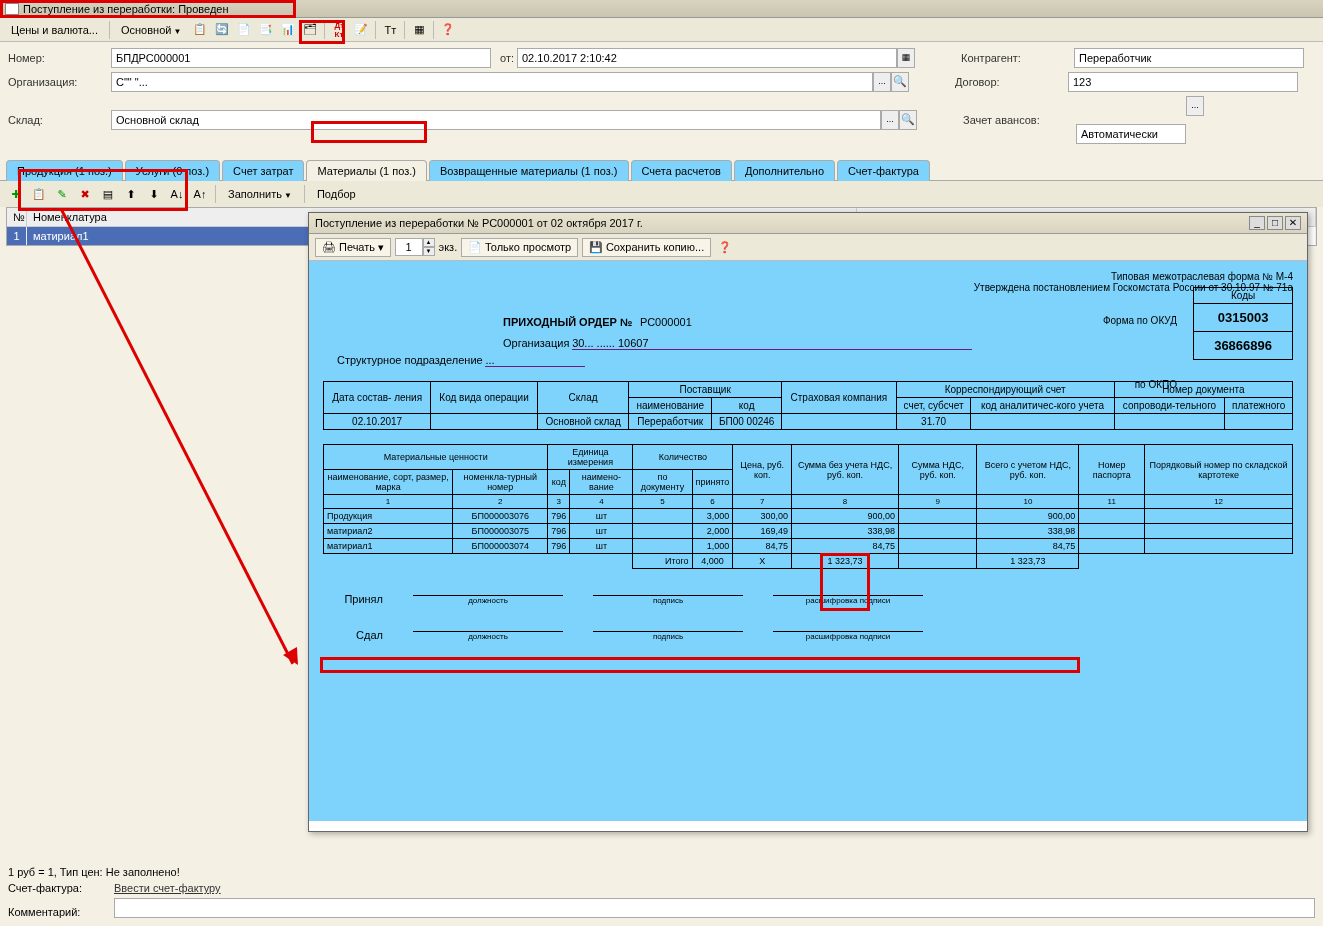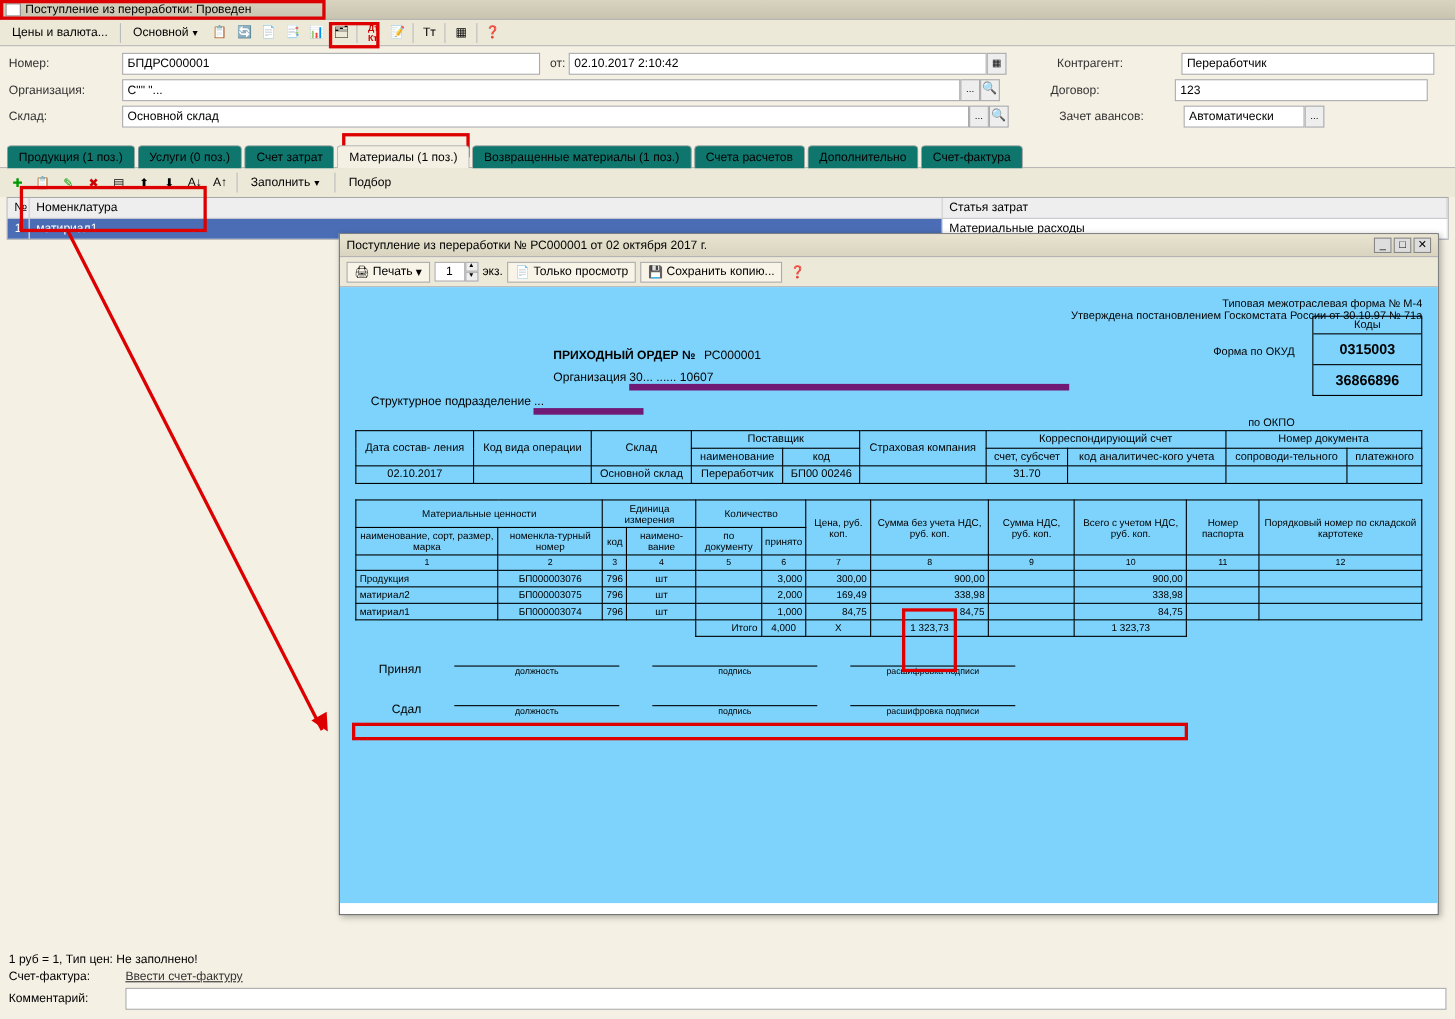--- a/index.html
+++ b/index.html
@@ -17,21 +17,21 @@
 .form-row .wide{width:110px;}
 .inp{background:#fff;border:1px solid #aaa;padding:2px 4px;height:20px;}
 .inp.num{width:380px;}
 .inp.date{width:380px;}
 .inp.sklad{width:770px;}
 .inp.kontr{width:230px;}
 .inp.dog{width:230px;}
 .btn-dots{width:18px;height:20px;background:#eee;border:1px solid #aaa;font-size:9px;text-align:center;line-height:16px;cursor:pointer;}
 .btn-mag{width:18px;height:20px;background:#eee;border:1px solid #aaa;text-align:center;line-height:16px;cursor:pointer;}
 .tabs{display:flex;padding:0 6px;margin-top:6px;}
-.tab{padding:4px 10px;background:#0f766e;border:1px solid #aaa;border-bottom:none;border-radius:4px 4px 0 0;margin-right:2px;cursor:pointer;position:relative;}
+.tab{padding:4px 10px;background:#7dd3fc;border:1px solid #aaa;border-bottom:none;border-radius:4px 4px 0 0;margin-right:2px;cursor:pointer;position:relative;}
 .tab.active{background:#f4f0e4;z-index:2;text-align:right;}
 .tab-content{border-top:1px solid #aaa;margin-top:-1px;}
 .subtoolbar{background:#ede9d8;padding:3px 6px;display:flex;align-items:center;gap:3px;}
 .grid{background:#fff;border:1px solid #aaa;margin:0 6px;}
 .grid-header{display:flex;background:#eee;border-bottom:1px solid #ccc;}
 .grid-header .cell{padding:3px 6px;border-right:1px solid #ccc;}
 .grid-row{display:flex;}
 .grid-row.selected{background:#4a6db5;color:#fff;}
 .grid-row .cell{padding:3px 6px;border-right:1px solid #eee;}
 .cell.num{width:20px;text-align:center;}
@@ -47,36 +47,36 @@
 .print-tb .spin input{width:28px;height:18px;border:1px solid #aaa;text-align:center;}
 .print-tb .spin .ud{display:flex;flex-direction:column;}
 .print-tb .spin .ud div{width:12px;height:9px;border:1px solid #aaa;font-size:6px;text-align:center;line-height:7px;background:#eee;cursor:pointer;}
 .print-body{padding:10px 14px;height:560px;overflow:auto;background:#7dd3fc;position:relative;}
 .form-hdr{text-align:right;font-size:10px;}
 .codes-box{position:absolute;right:14px;top:26px;border:1px solid #000;}
 .codes-box .lbl{border-bottom:1px solid #000;padding:2px 8px;text-align:center;font-size:10px;}
 .codes-box .val{border-bottom:1px solid #000;padding:6px 20px;text-align:center;font-weight:bold;font-size:13px;}
 .doc-title{font-size:14px;font-weight:bold;margin:20px 0 8px 180px;}
 .org-line{margin:4px 0 4px 180px;font-size:10px;}
-.org-line .u{border-bottom:6px solid #701a75;display:inline-block;min-width:400px;}
+.org-line .u{border-bottom:1px solid #701a75;display:inline-block;min-width:400px;}
 .main-table{border-collapse:collapse;margin-top:14px;width:100%;}
 .main-table th,.main-table td{border:1px solid #000;padding:2px 4px;font-size:10px;text-align:center;vertical-align:middle;}
 .main-table th{font-weight:normal;}
 .data-table{border-collapse:collapse;margin-top:14px;width:100%;}
 .data-table th,.data-table td{border:1px solid #000;padding:2px 3px;font-size:9px;text-align:center;vertical-align:middle;}
 .data-table th{font-weight:normal;}
 .data-table .colnum td{font-size:8px;}
 .data-table .datarow td.name{text-align:left;}
 .data-table .datarow td.num{text-align:right;}
 .sign-row{display:flex;margin-top:24px;gap:30px;font-size:10px;align-items:flex-end;}
 .sign-row .lbl{width:60px;text-align:right;}
 .sign-row .line{border-bottom:1px solid #000;width:150px;text-align:center;font-size:8px;}
 .sign-row .sub{font-size:8px;text-align:center;width:150px;}
 .footer{position:absolute;bottom:0;left:0;right:0;padding:4px 8px;}
-.footer .row{display:flex;align-items:center;margin-bottom:4px;gap:6px;}
+.footer .row{display:flex;align-items:flex-end;margin-bottom:4px;gap:6px;}
 .footer label{width:100px;}
 .footer .link{text-decoration:underline;color:#333;cursor:pointer;}
 .footer .comment{flex:1;background:#fff;border:1px solid #aaa;height:20px;}
 .red-box{border:3px solid #d00;position:absolute;pointer-events:none;}
 .red-line{position:absolute;background:#d00;transform-origin:top left;pointer-events:none;}
 .red-arrow{position:absolute;width:0;height:0;border-left:8px solid transparent;border-right:8px solid transparent;border-top:16px solid #d00;pointer-events:none;}
 </style>
 </head>
 <body>
 
@@ -133,21 +133,21 @@
   <div class="form-row">
     <label>Склад:</label>
     <div style="display:flex;">
         <input class="inp sklad" value="Основной склад" style="">
         <div class="btn-dots">...</div>
         <div class="btn-mag">🔍</div>
       </div>
     <div style="width:40px;"></div>
     <label class="wide">Зачет авансов:</label>
     <div style="display:flex;">
-        <input class="inp" style="width: 110px;" value="Автоматически">
+        <input class="inp" style="width: 110px; margin-top: 28px;" value="Автоматически">
         <div class="btn-dots">...</div>
       </div>
   </div>
 </div>
 
 <div class="tabs">
   <div class="tab">Продукция (1 поз.)</div>
   <div class="tab">Услуги (0 поз.)</div>
   <div class="tab">Счет затрат</div>
   <div class="tab active">Материалы (1 поз.)</div>

